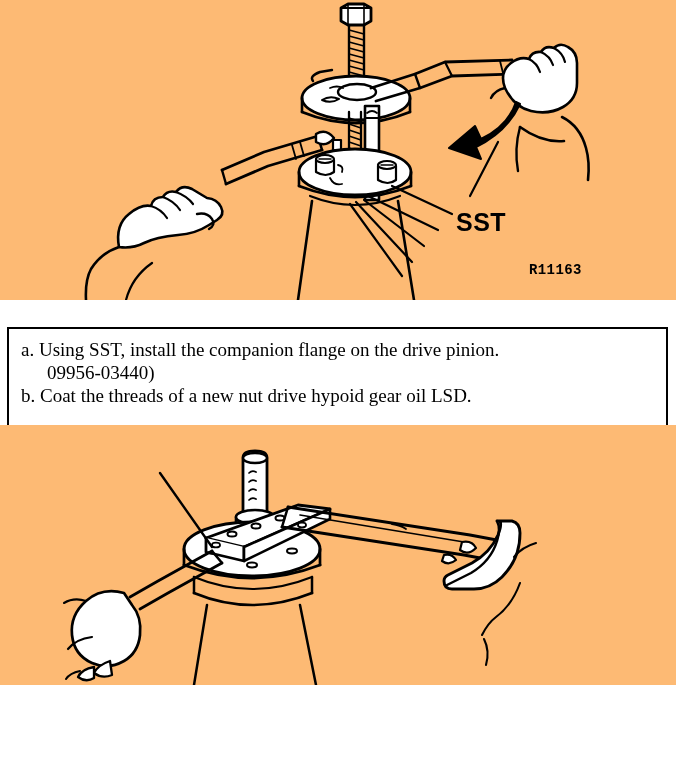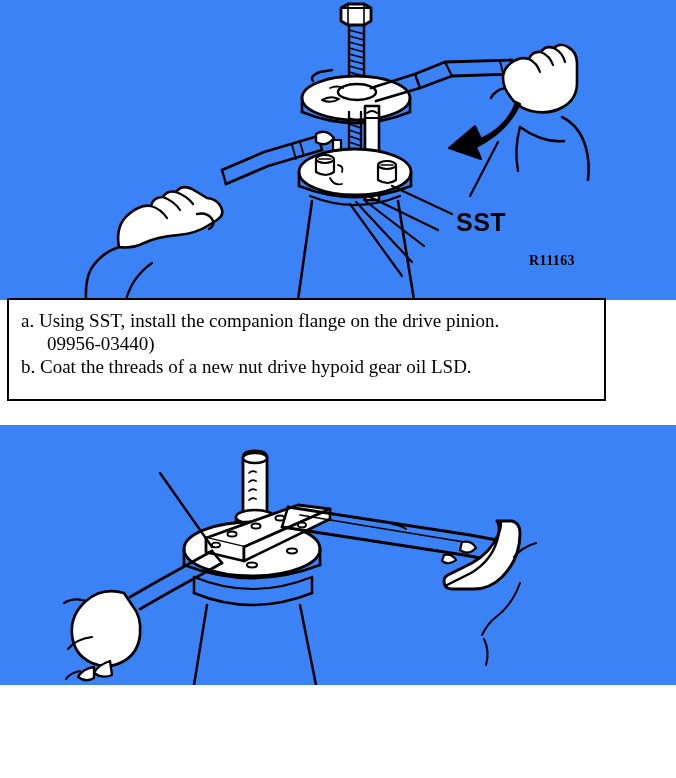--- a/index.html
+++ b/index.html
@@ -19,21 +19,21 @@
     position: absolute;
     left: 0; top: 0;
     width: 676px;
     height: 778px;
     background: #ffffff;
   }
 
   
   .illus {
     position: absolute;
-    background: #3b82f6;
+    background: #fdba74;
   }
   #illustration-top {
     left: 0px;
     top: 0px;
     width: 676px;
     height: 300px;
   }
   #illustration-bottom {
     left: 0px;
     top: 425px;
@@ -55,40 +55,40 @@
     letter-spacing: 0.5px;
     color: #000000;
     line-height: 1;
     white-space: nowrap;
   }
   #sst-label-top   { left: 456px; top: 210px; }
 
   #figure-code {
     position: absolute;
     left: 529px;
-    top: 253px;
-    font-family: Liberation Serif, serif;
+    top: 262px;
+    font-family: Liberation Mono, monospace;
     font-weight: bold;
     font-size: 14px;
     letter-spacing: 0.4px;
     color: #000000;
     white-space: nowrap;
   }
 
   
   .instr-box {
     position: absolute;
     border: 2px solid #000000;
     background: #ffffff;
     box-sizing: border-box;
   }
   #instruction-box-1 {
     left: 7px;
-    top: 298px;
-    width: 599px;
+    top: 327px;
+    width: 661px;
     height: 103px;
   }
   #instruction-box-2 {
     left: 7px;
     top: 695px;
     width: 661px;
     height: 80px;
   }
   .instr-inner {
     padding: 9px 12px 6px 12px;

